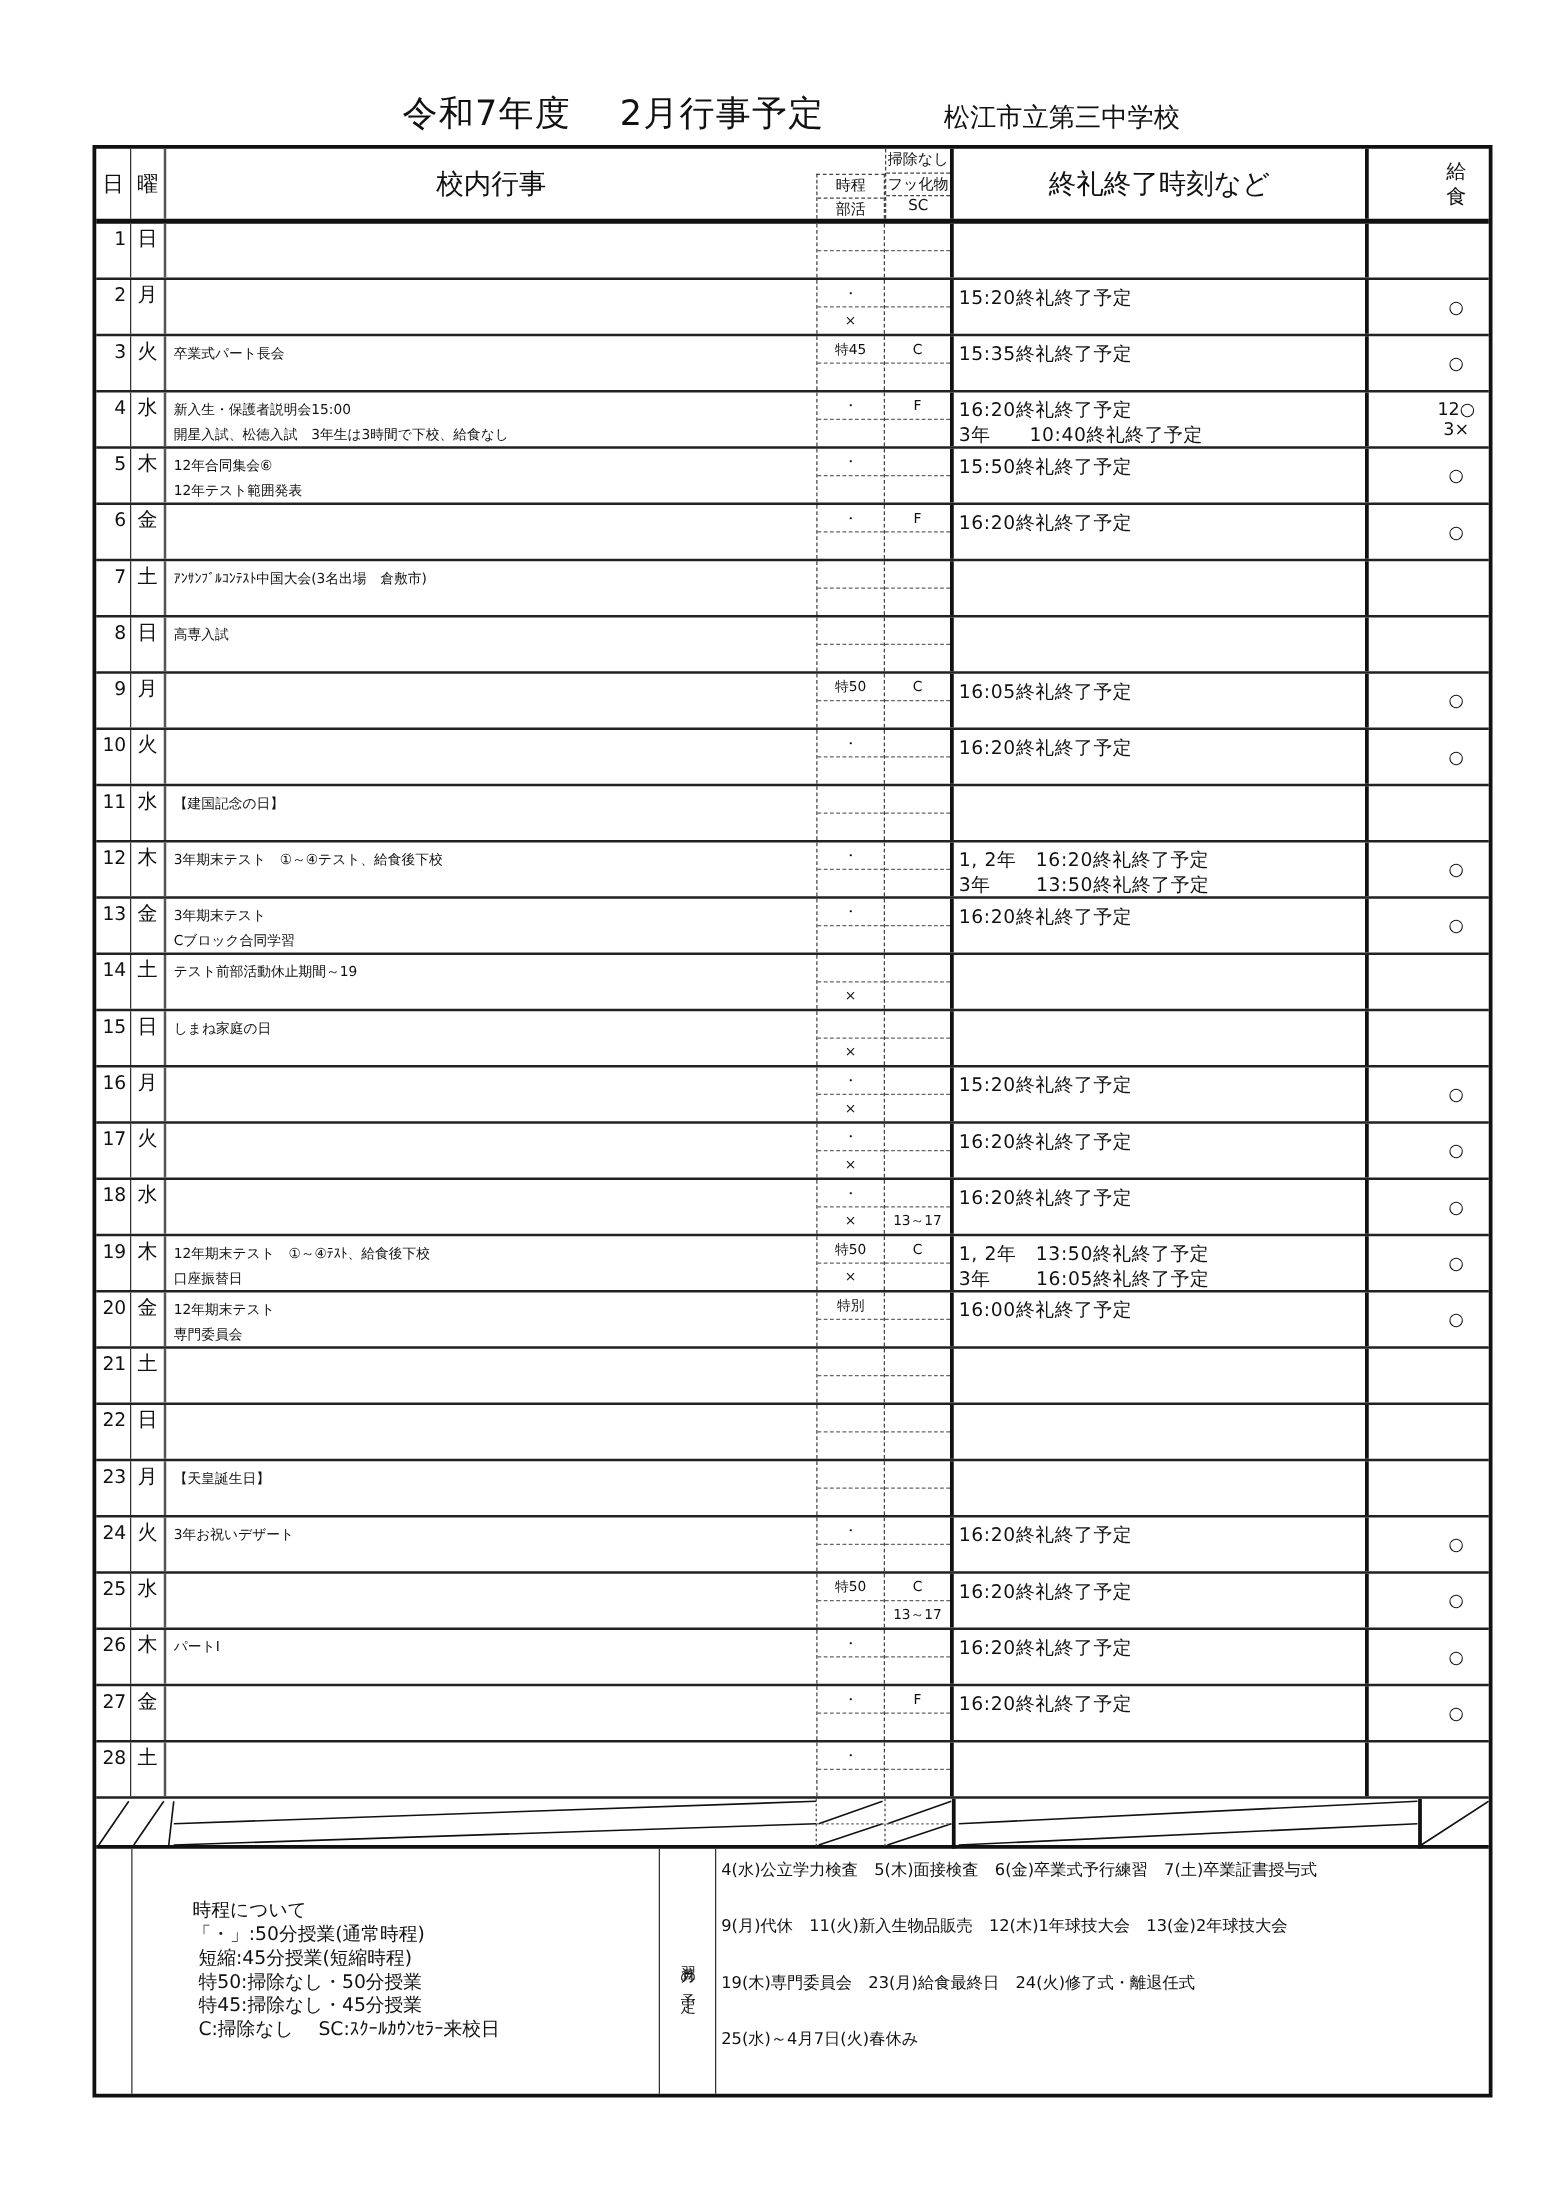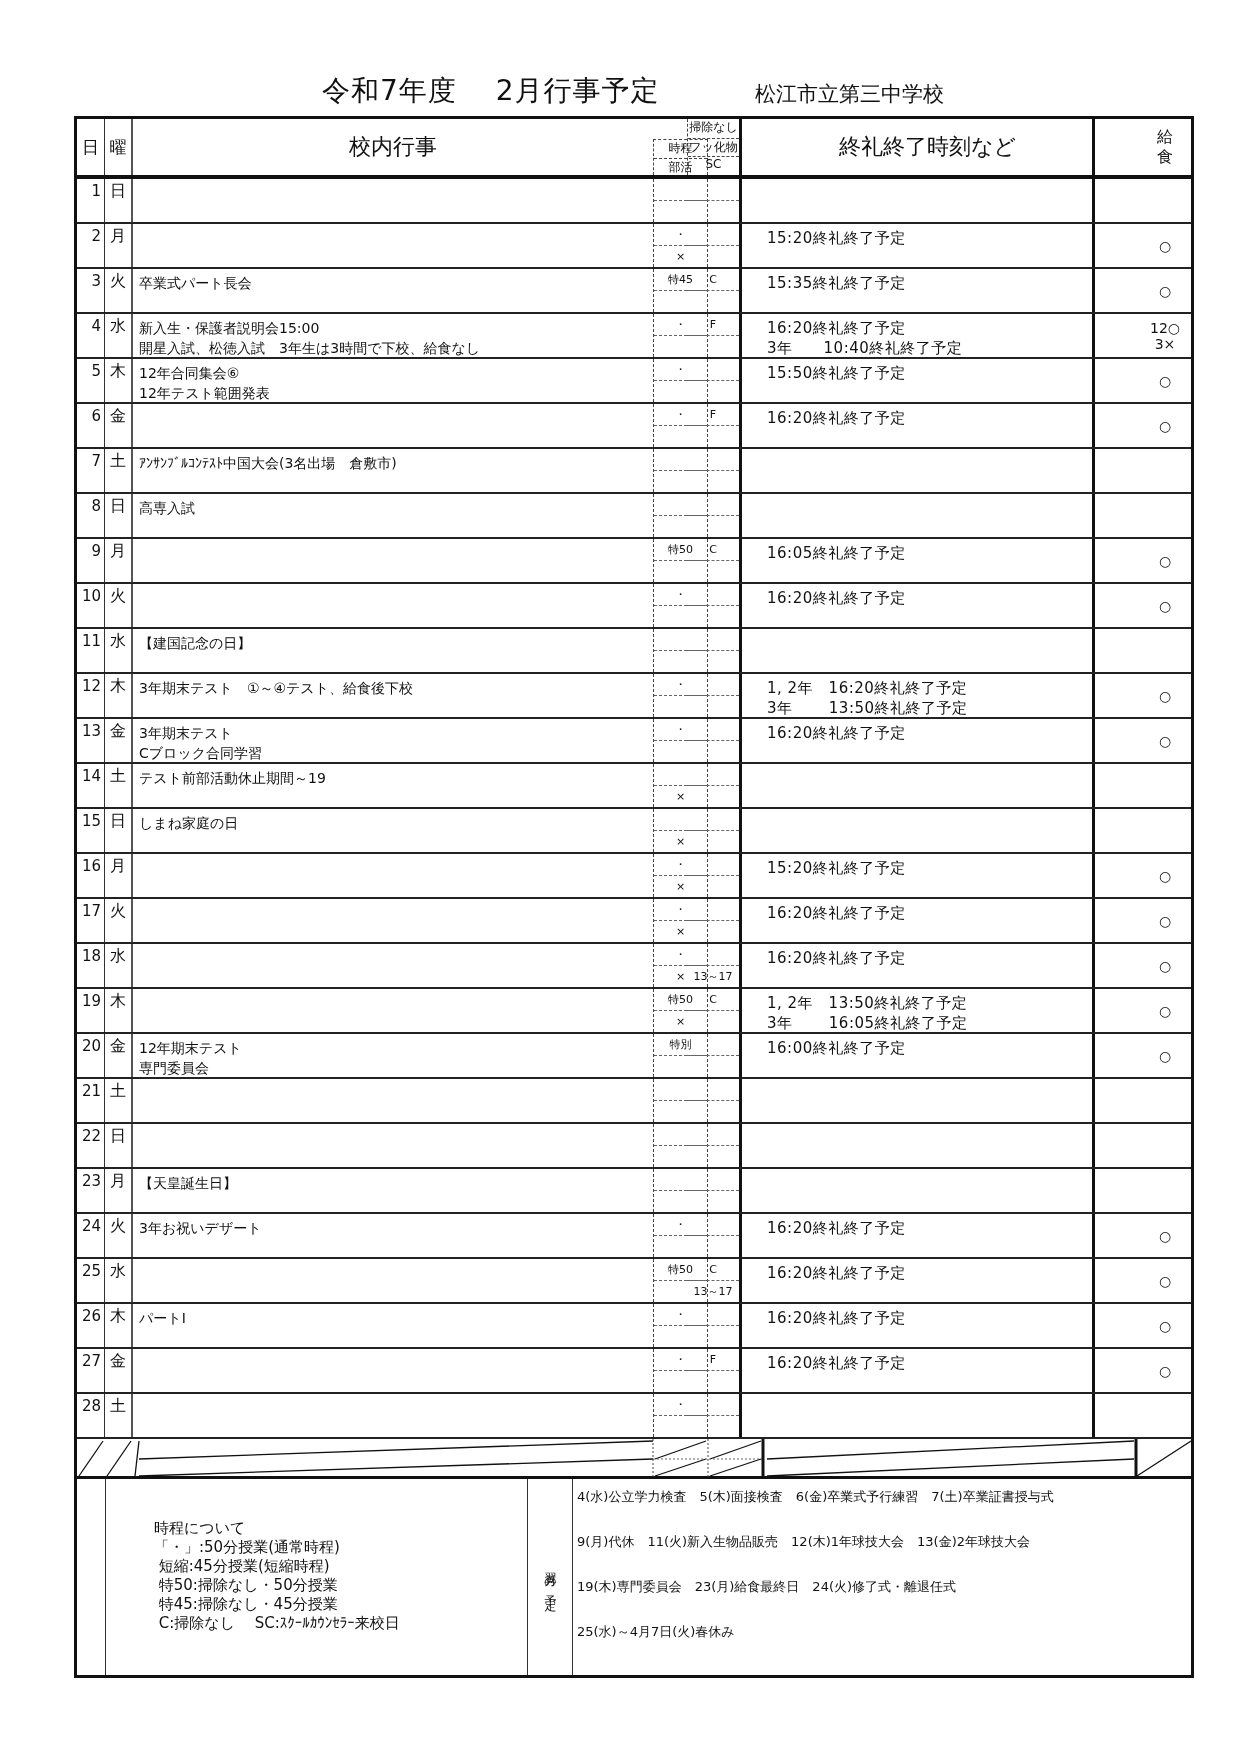--- a/index.html
+++ b/index.html
@@ -6,35 +6,35 @@
   body { width:1240px; height:1754px; position:relative; font-family:"DejaVu Sans","Liberation Sans",sans-serif; color:#111; overflow:hidden; }
   .title { position:absolute; top:72px; left:322px; font-size:28px; letter-spacing:1px; white-space:pre; }
   .school { position:absolute; top:80px; left:755px; font-size:21px; }
   .sheet { position:absolute; left:74px; top:116px; width:1120px; border:3px solid #111; box-sizing:border-box; }
   .hdr { position:relative; height:56px; border-bottom:4px solid #111; }
   .col { position:absolute; top:0; bottom:0; box-sizing:border-box; }
   .c-day { left:0; width:28px; border-right:1px solid #333; }
   .c-wd { left:28px; width:28px; border-right:2px solid #555; }
   .c-ev { left:56px; width:520px; }
   .c-jt { left:576px; width:55px; border-left:1px dashed #444; border-right:1px dashed #444; }
-  .c-sc { left:610px; width:55px; border-right:3px solid #111; }
+  .c-sc { left:631px; width:55px; border-right:3px solid #111; }
   .c-end { left:686px; width:332px; border-right:3px solid #111; }
   .c-lunch { left:1059px; width:58px; }
   .hdr .c-day, .hdr .c-wd { display:flex; align-items:center; justify-content:center; font-size:17px; }
   .hdr .c-ev { display:flex; align-items:center; justify-content:center; font-size:22px; }
   .hdr .c-end { display:flex; align-items:center; justify-content:center; font-size:22px; }
   .hdr .c-lunch { display:flex; flex-direction:column; align-items:center; justify-content:center; font-size:16px; line-height:20px; }
   .hdr .c-jt, .hdr .c-sc { border-left:none; }
   .hsub { position:absolute; font-size:12px; text-align:center; width:100%; }
   .hdr .c-jt { top:20px; border-top:1px dashed #444; border-left:1px dashed #444; }
   .hdr .c-sc { top:0; }
   .row { position:relative; height:45px; border-bottom:2px solid #222; box-sizing:border-box; }
   .row .c-day { font-size:15px; text-align:right; padding:3px 3px 0 0; }
   .row .c-wd { font-size:16px; text-align:center; padding-top:2px; }
-  .row .c-ev { font-size:14px; padding:4px 0 16px 6px; line-height:20px; }
+  .row .c-ev { font-size:11px; padding:4px 0 16px 6px; line-height:20px; }
   .row .c-jt, .row .c-sc { font-size:11px; text-align:center; }
   .half { height:50%; display:flex; align-items:center; justify-content:center; box-sizing:border-box; }
   .half.top { border-bottom:1px dashed #666; }
   .row .c-end { font-size:15px; padding:4px 0 0 4px; line-height:20px; white-space:pre; letter-spacing:0.5px; }
   .row .c-lunch { display:flex; flex-direction:column; align-items:center; justify-content:center; font-size:14px; line-height:16px; }
   .slash-row { position:relative; height:40px; border-bottom:3px solid #111; box-sizing:border-box; }
   .slash-row svg { position:absolute; left:0; top:0; }
   .footer { position:relative; height:196px; }
   .f-left { position:absolute; left:28px; top:0; bottom:0; width:423px; border-left:1px solid #333; border-right:1px solid #333; box-sizing:border-box; }
   .f-notes { position:absolute; left:2px; top:40px; font-size:15px; line-height:19px; white-space:pre;margin-left:46px; }
@@ -445,20 +445,24 @@
         </div>
         <div class="col c-end"><div>16:20終礼終了予定</div><div></div></div>
         <div class="col c-lunch">
           <span>○</span>
           <span></span>
         </div>
       </div>
       <div class="row">
         <div class="col c-day">19</div>
         <div class="col c-wd">木</div>
+        <div class="col c-ev">
+          <div>12年期末テスト　①～④ﾃｽﾄ、給食後下校</div>
+          <div>口座振替日</div>
+        </div>
         <div class="col c-jt">
           <div class="half top">特50</div>
           <div class="half">×</div>
         </div>
         <div class="col c-sc">
           <div class="half top">C</div>
           <div class="half"></div>
         </div>
         <div class="col c-end"><div>1, 2年　13:50終礼終了予定</div><div>3年　　 16:05終礼終了予定</div></div>
         <div class="col c-lunch">

